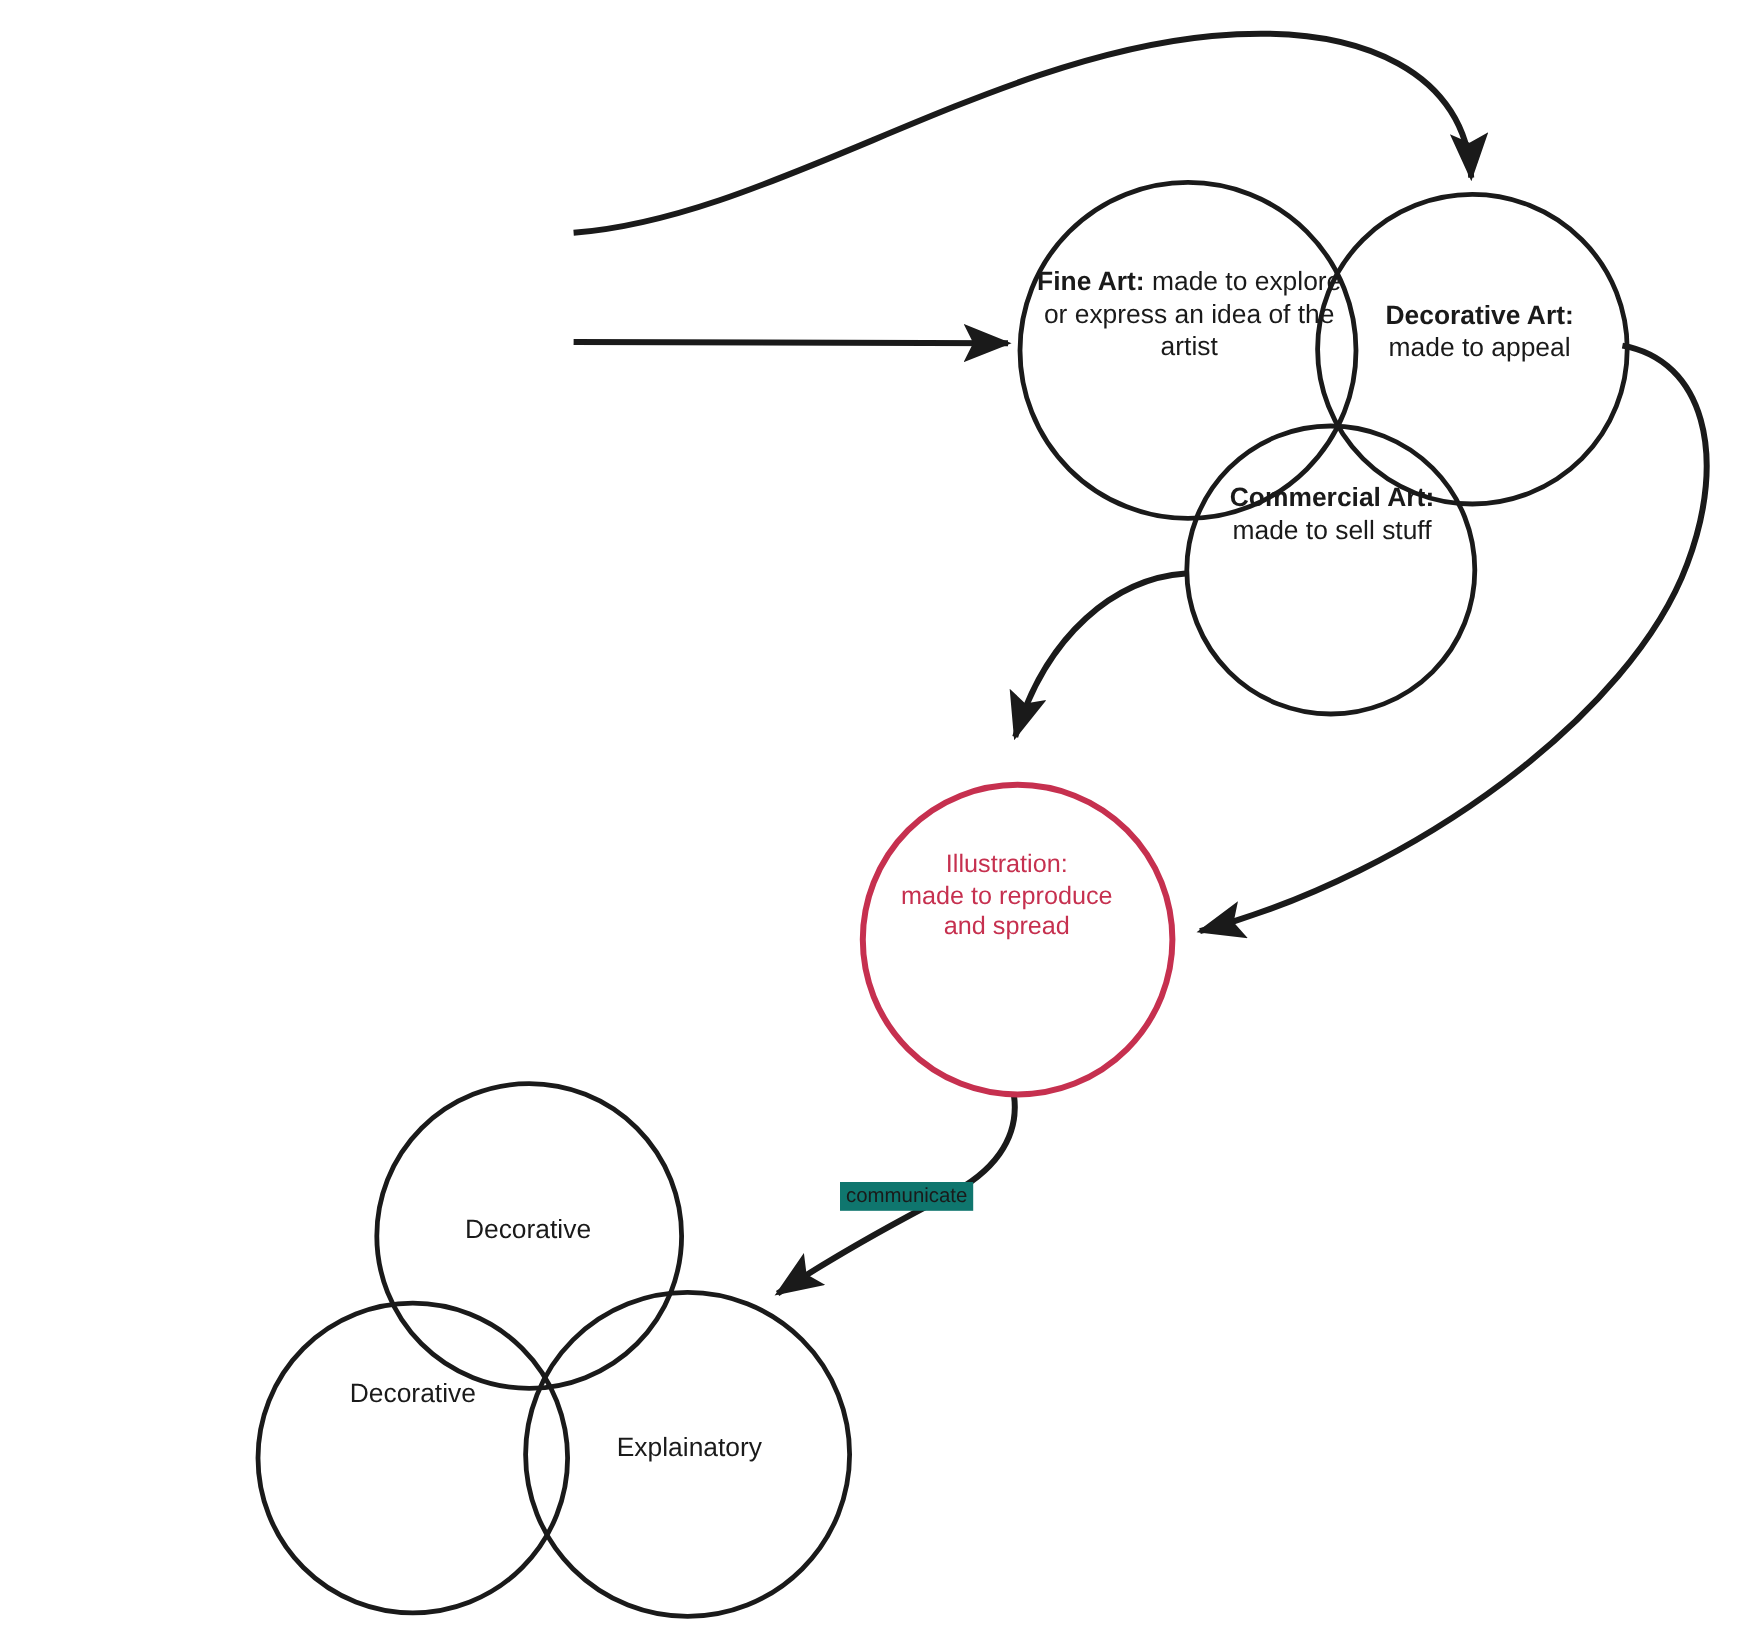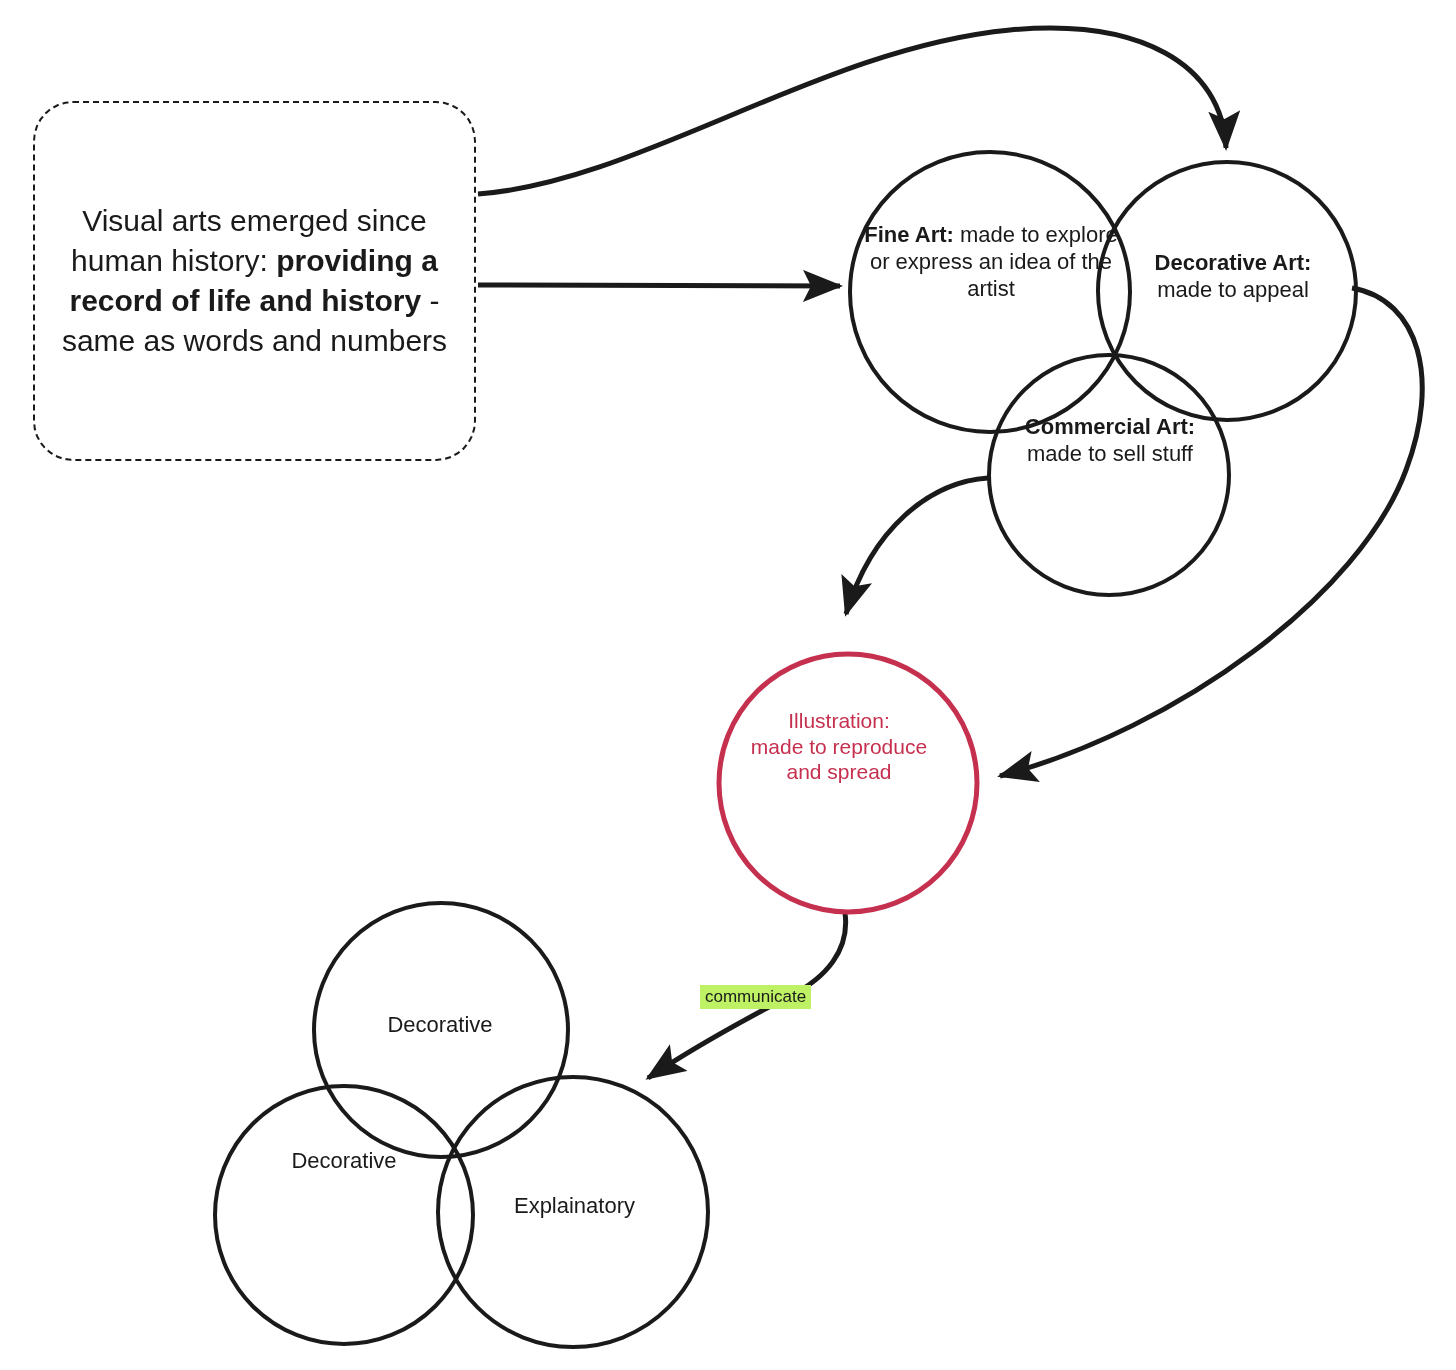--- a/index.html
+++ b/index.html
@@ -62,21 +62,21 @@
 
   #lbl-fine {
     left: 862px; top: 222px; width: 258px;
     font-size: 22px;
   }
   #lbl-decor {
     left: 1118px; top: 250px; width: 230px;
     font-size: 22px;
   }
   #lbl-comm {
-    left: 1016px; top: 414px; width: 188px;
+    left: 1016px; top: 402px; width: 188px;
     font-size: 22px;
   }
   #lbl-illus {
     left: 748px; top: 708px; width: 182px;
     font-size: 21px;
     color: #c6304f;
   }
   #lbl-illus b { font-weight: 400; }
 
   #lbl-narrative {
@@ -91,21 +91,21 @@
     left: 472px; top: 1193px; width: 205px;
     font-size: 22px;
     text-align: center;
   }
 
   
   .edge-label {
     position: absolute;
     font-size: 17px;
     color: #1a1a1a;
-    background: #bef264;
+    background: #0f766e;
     padding: 2px 5px;
     white-space: nowrap;
   }
   #lbl-communicate {
     left: 700px; top: 985px;
   }
 </style>
 </head>
 <body>
 
@@ -135,27 +135,20 @@
     <circle cx="1227" cy="291" r="129" fill="none" stroke="#1a1a1a" stroke-width="4"></circle>
     <circle cx="1109" cy="475" r="120" fill="none" stroke="#1a1a1a" stroke-width="4"></circle>
 
     <circle cx="848" cy="783" r="129" fill="#ffffff" stroke="#c6304f" stroke-width="5"></circle>
 
     <circle cx="441" cy="1030" r="127" fill="none" stroke="#1a1a1a" stroke-width="4"></circle>
     <circle cx="344" cy="1215" r="129" fill="none" stroke="#1a1a1a" stroke-width="4"></circle>
     <circle cx="573" cy="1212" r="135" fill="none" stroke="#1a1a1a" stroke-width="4"></circle>
   </svg>
 
-  <div class="note-box">
-    <div class="note-text">
-      <span>Visual arts emerged since</span>
-      <span>human history:</span>
-      <b>providing a record of life and history</b><span> - same as words and numbers</span>
-    </div>
-  </div>
 
   <div class="clabel" id="lbl-decor">
     <b>Decorative Art:</b><br>
     <span>made to appeal</span>
   </div>
 
   <div class="clabel" id="lbl-fine">
     <b>Fine Art:</b><span> made to explore or express an idea of the artist</span>
   </div>
 

